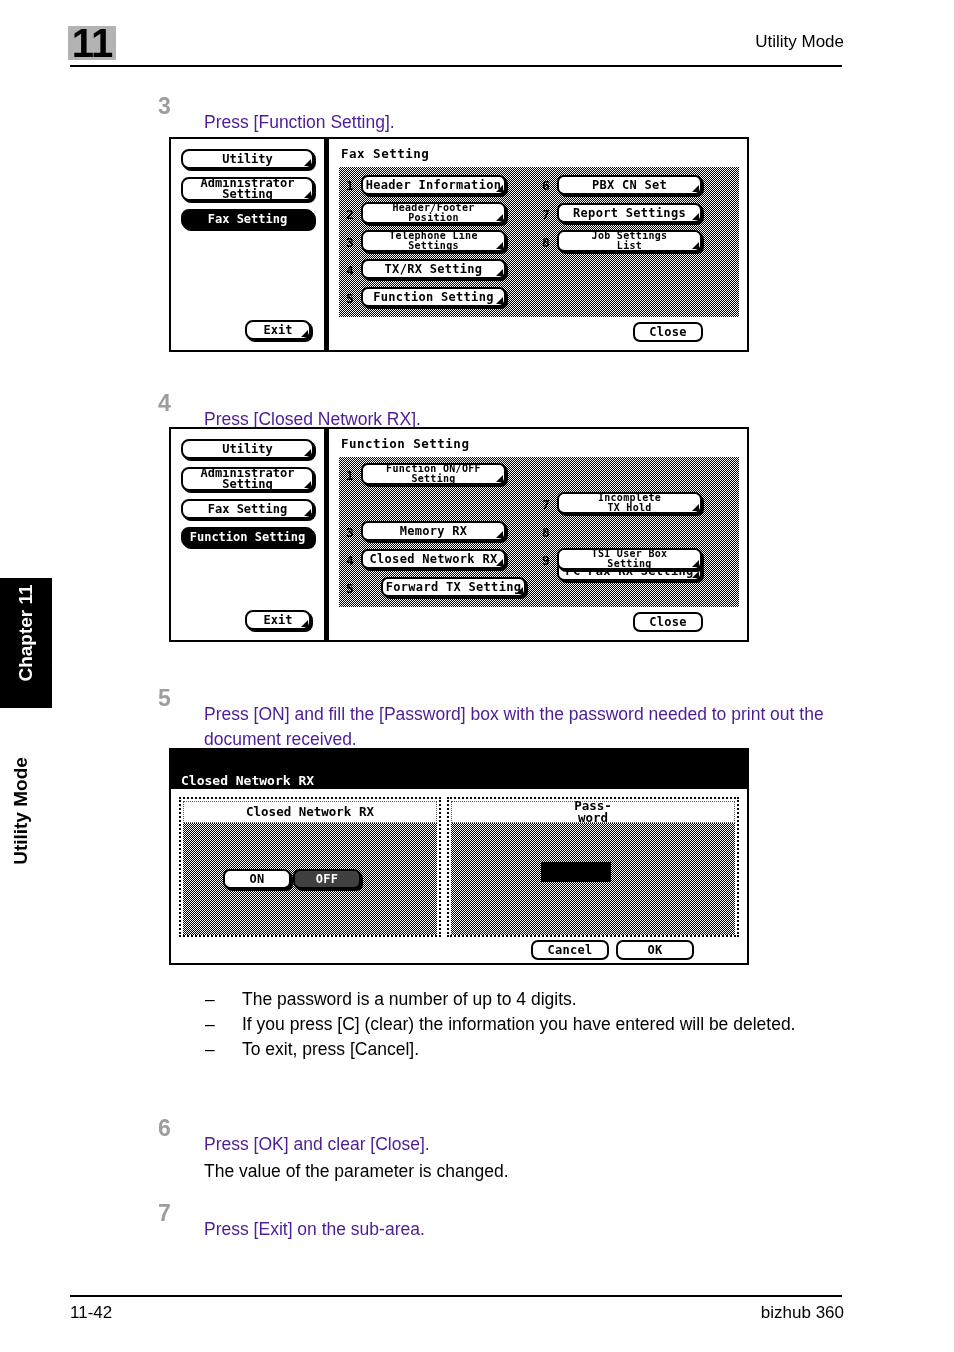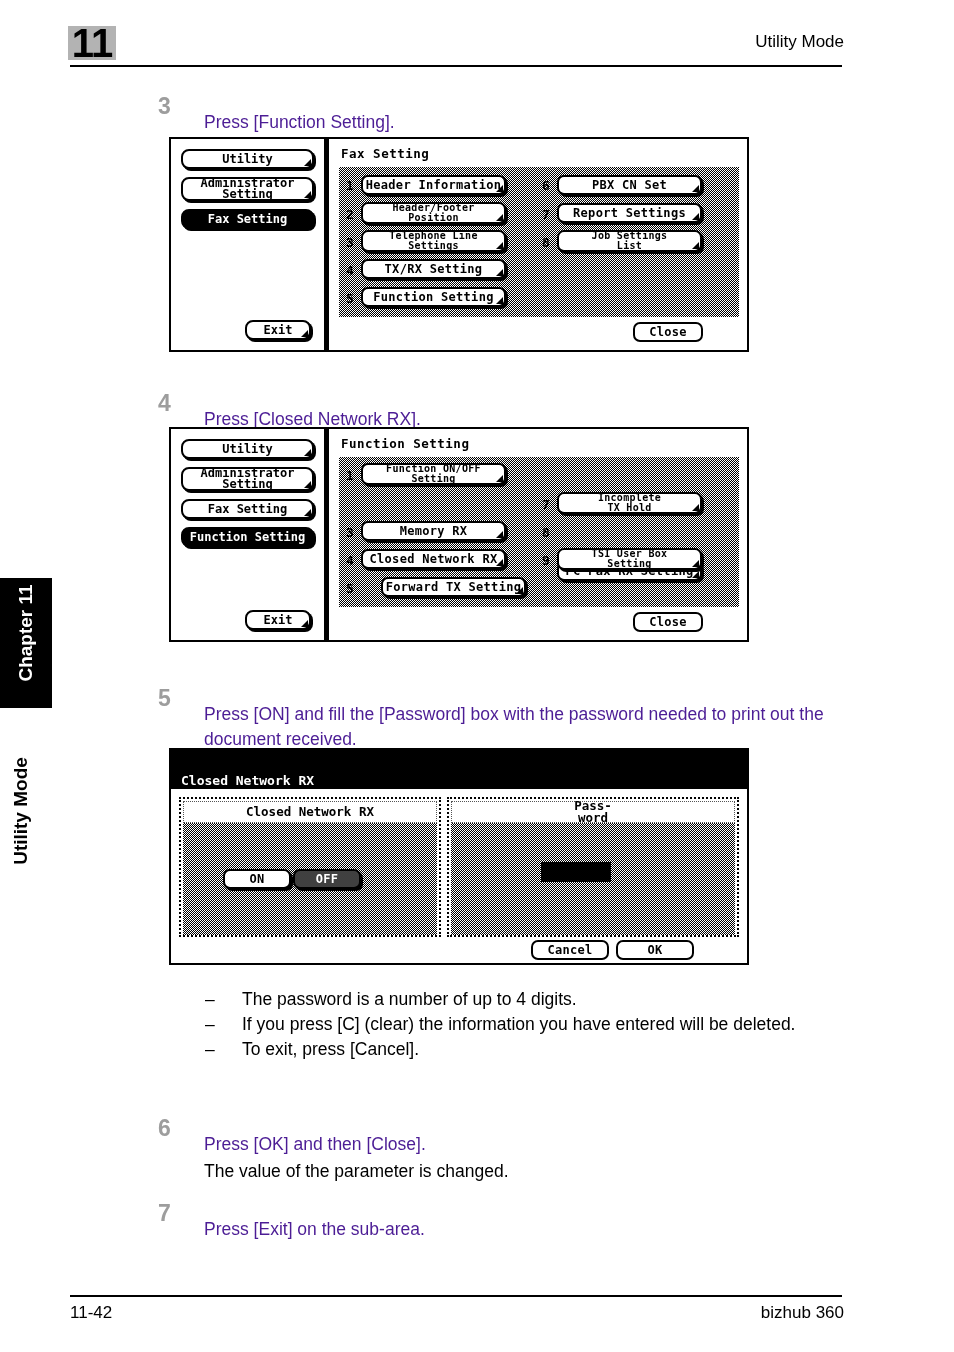--- a/index.html
+++ b/index.html
@@ -537,21 +537,21 @@
     <span>If you press [C] (clear) the information you have entered will be deleted.</span>
   </div>
   <div class="dash-item">
     <span class="dash-mark">–</span>
     <span>To exit, press [Cancel].</span>
   </div>
 </div>
 
 <div class="step" style="left:158px; top:1115px;">
   <div class="step-num">6</div>
-  <div class="step-text" style="width:700px;">Press [OK] and then [Close].</div>
+  <div class="step-text" style="width:700px;">Press [OK] and clear [Close].</div>
 </div>
 <div class="para" style="left:204px; top:1152px; width:700px;">The value of the parameter is changed.</div>
 
 <div class="step" style="left:158px; top:1200px;">
   <div class="step-num">7</div>
   <div class="step-text" style="width:700px;">Press [Exit] on the sub-area.</div>
 </div>
 
 <div id="footer-rule"></div>
 <div id="footer-left">11-42</div>

